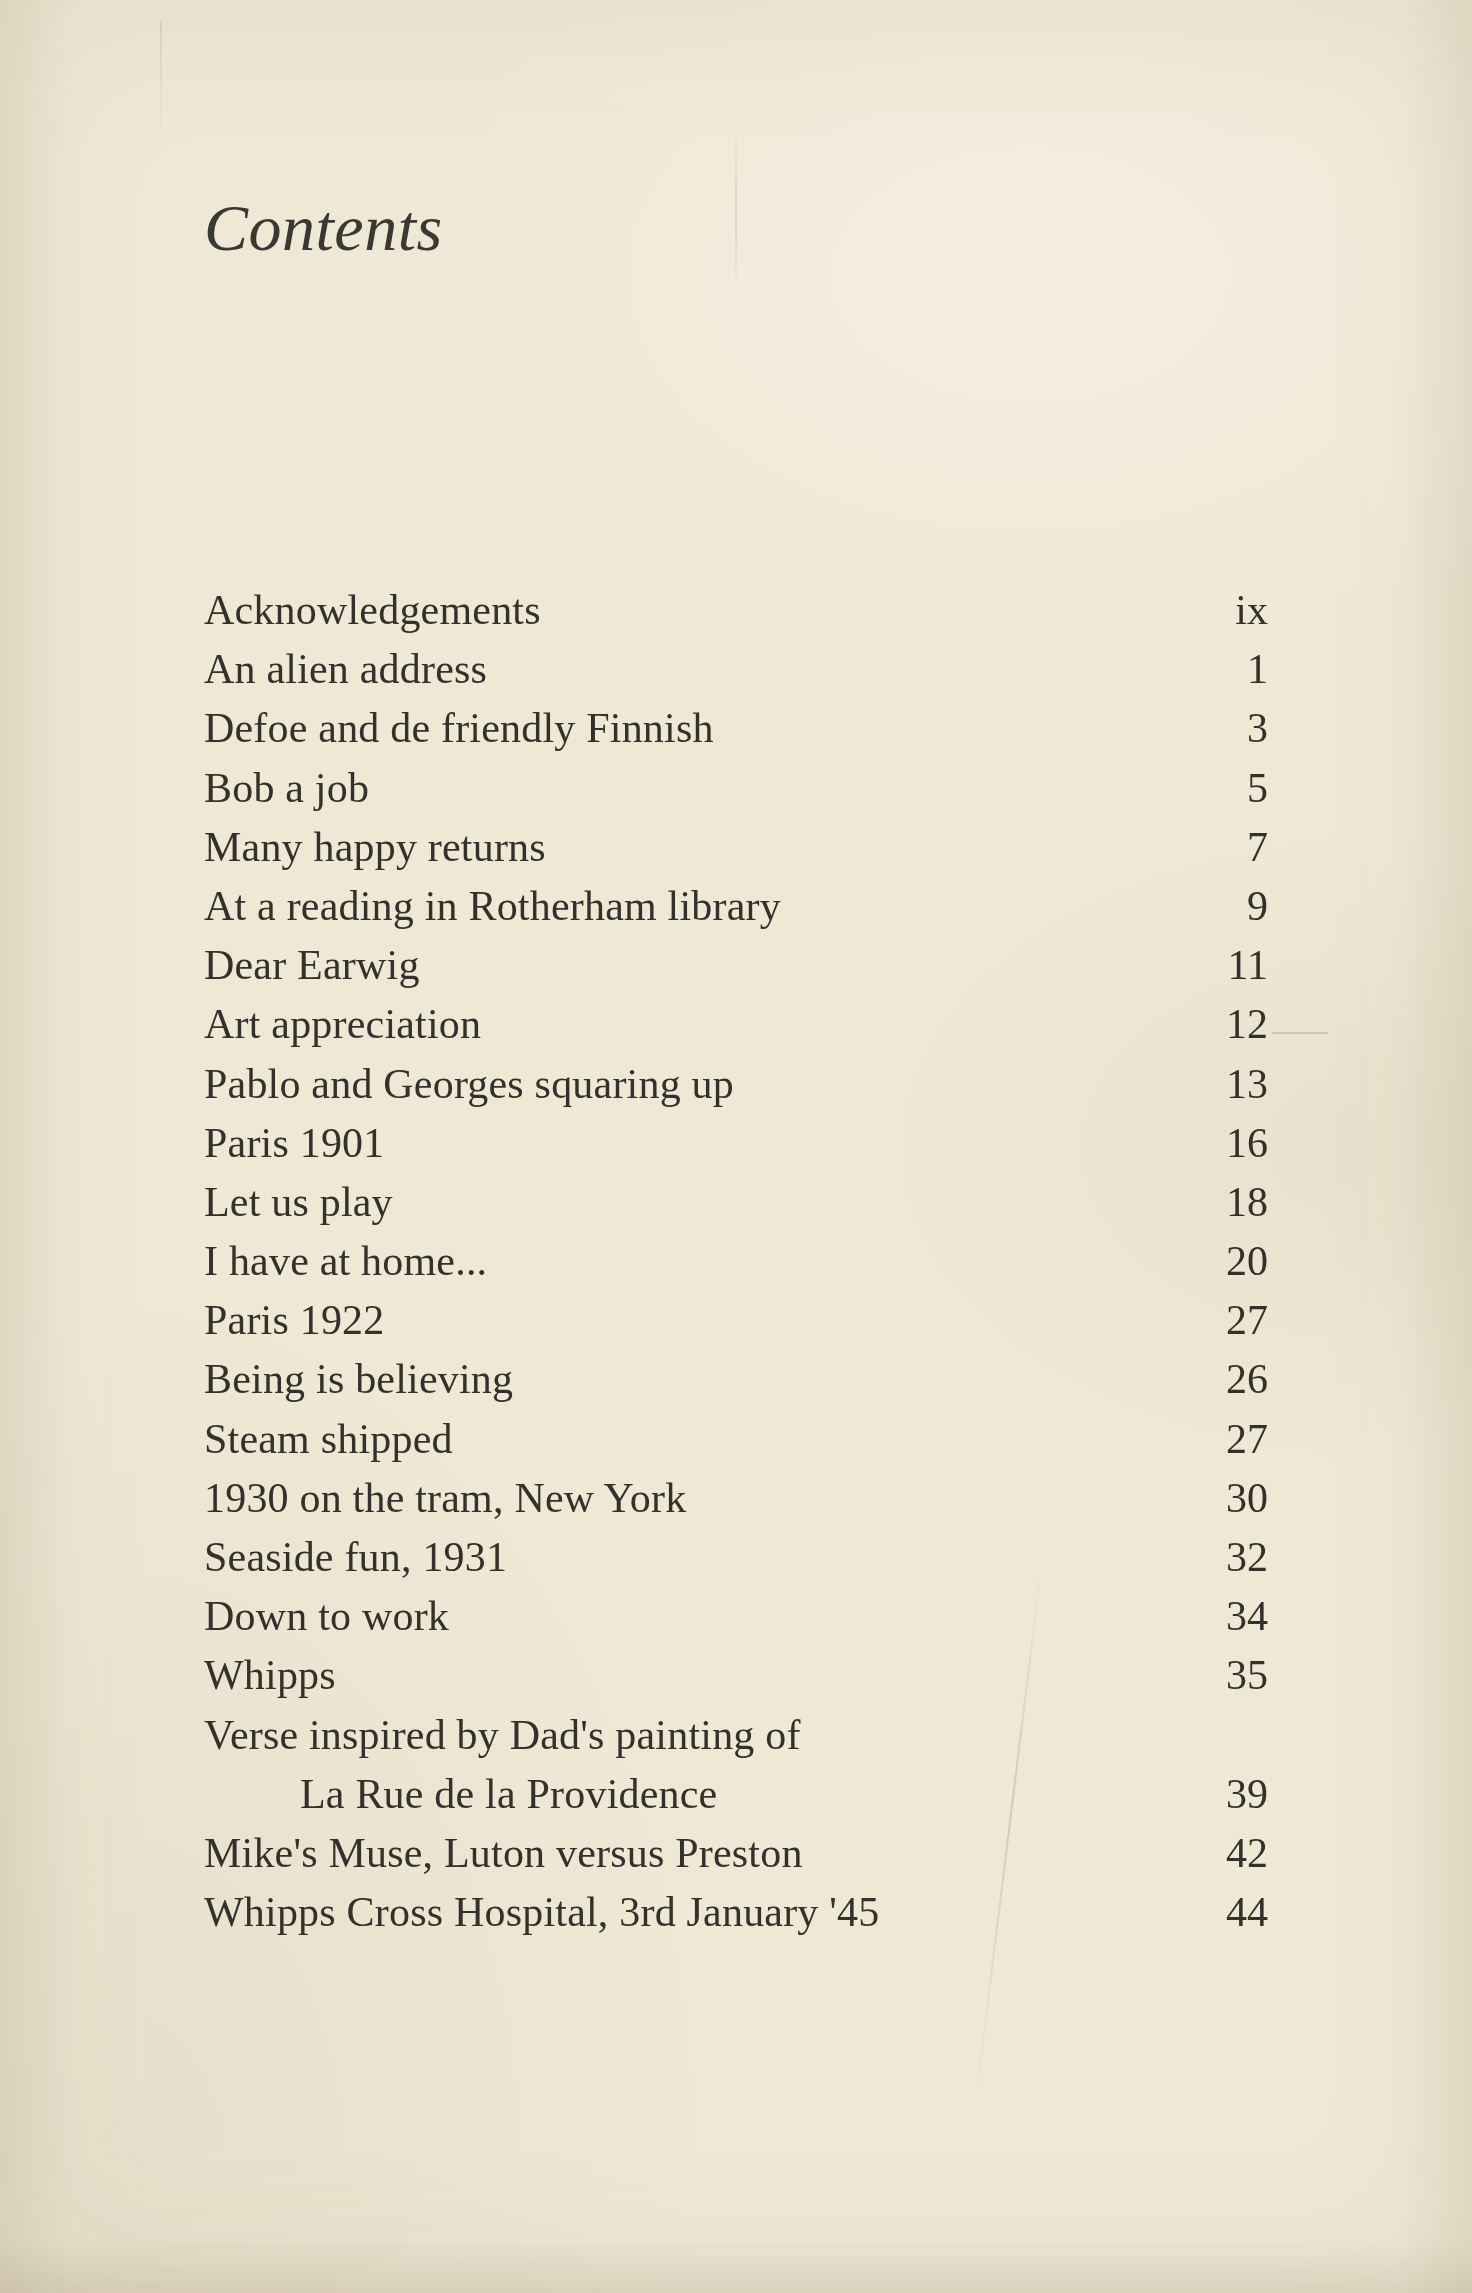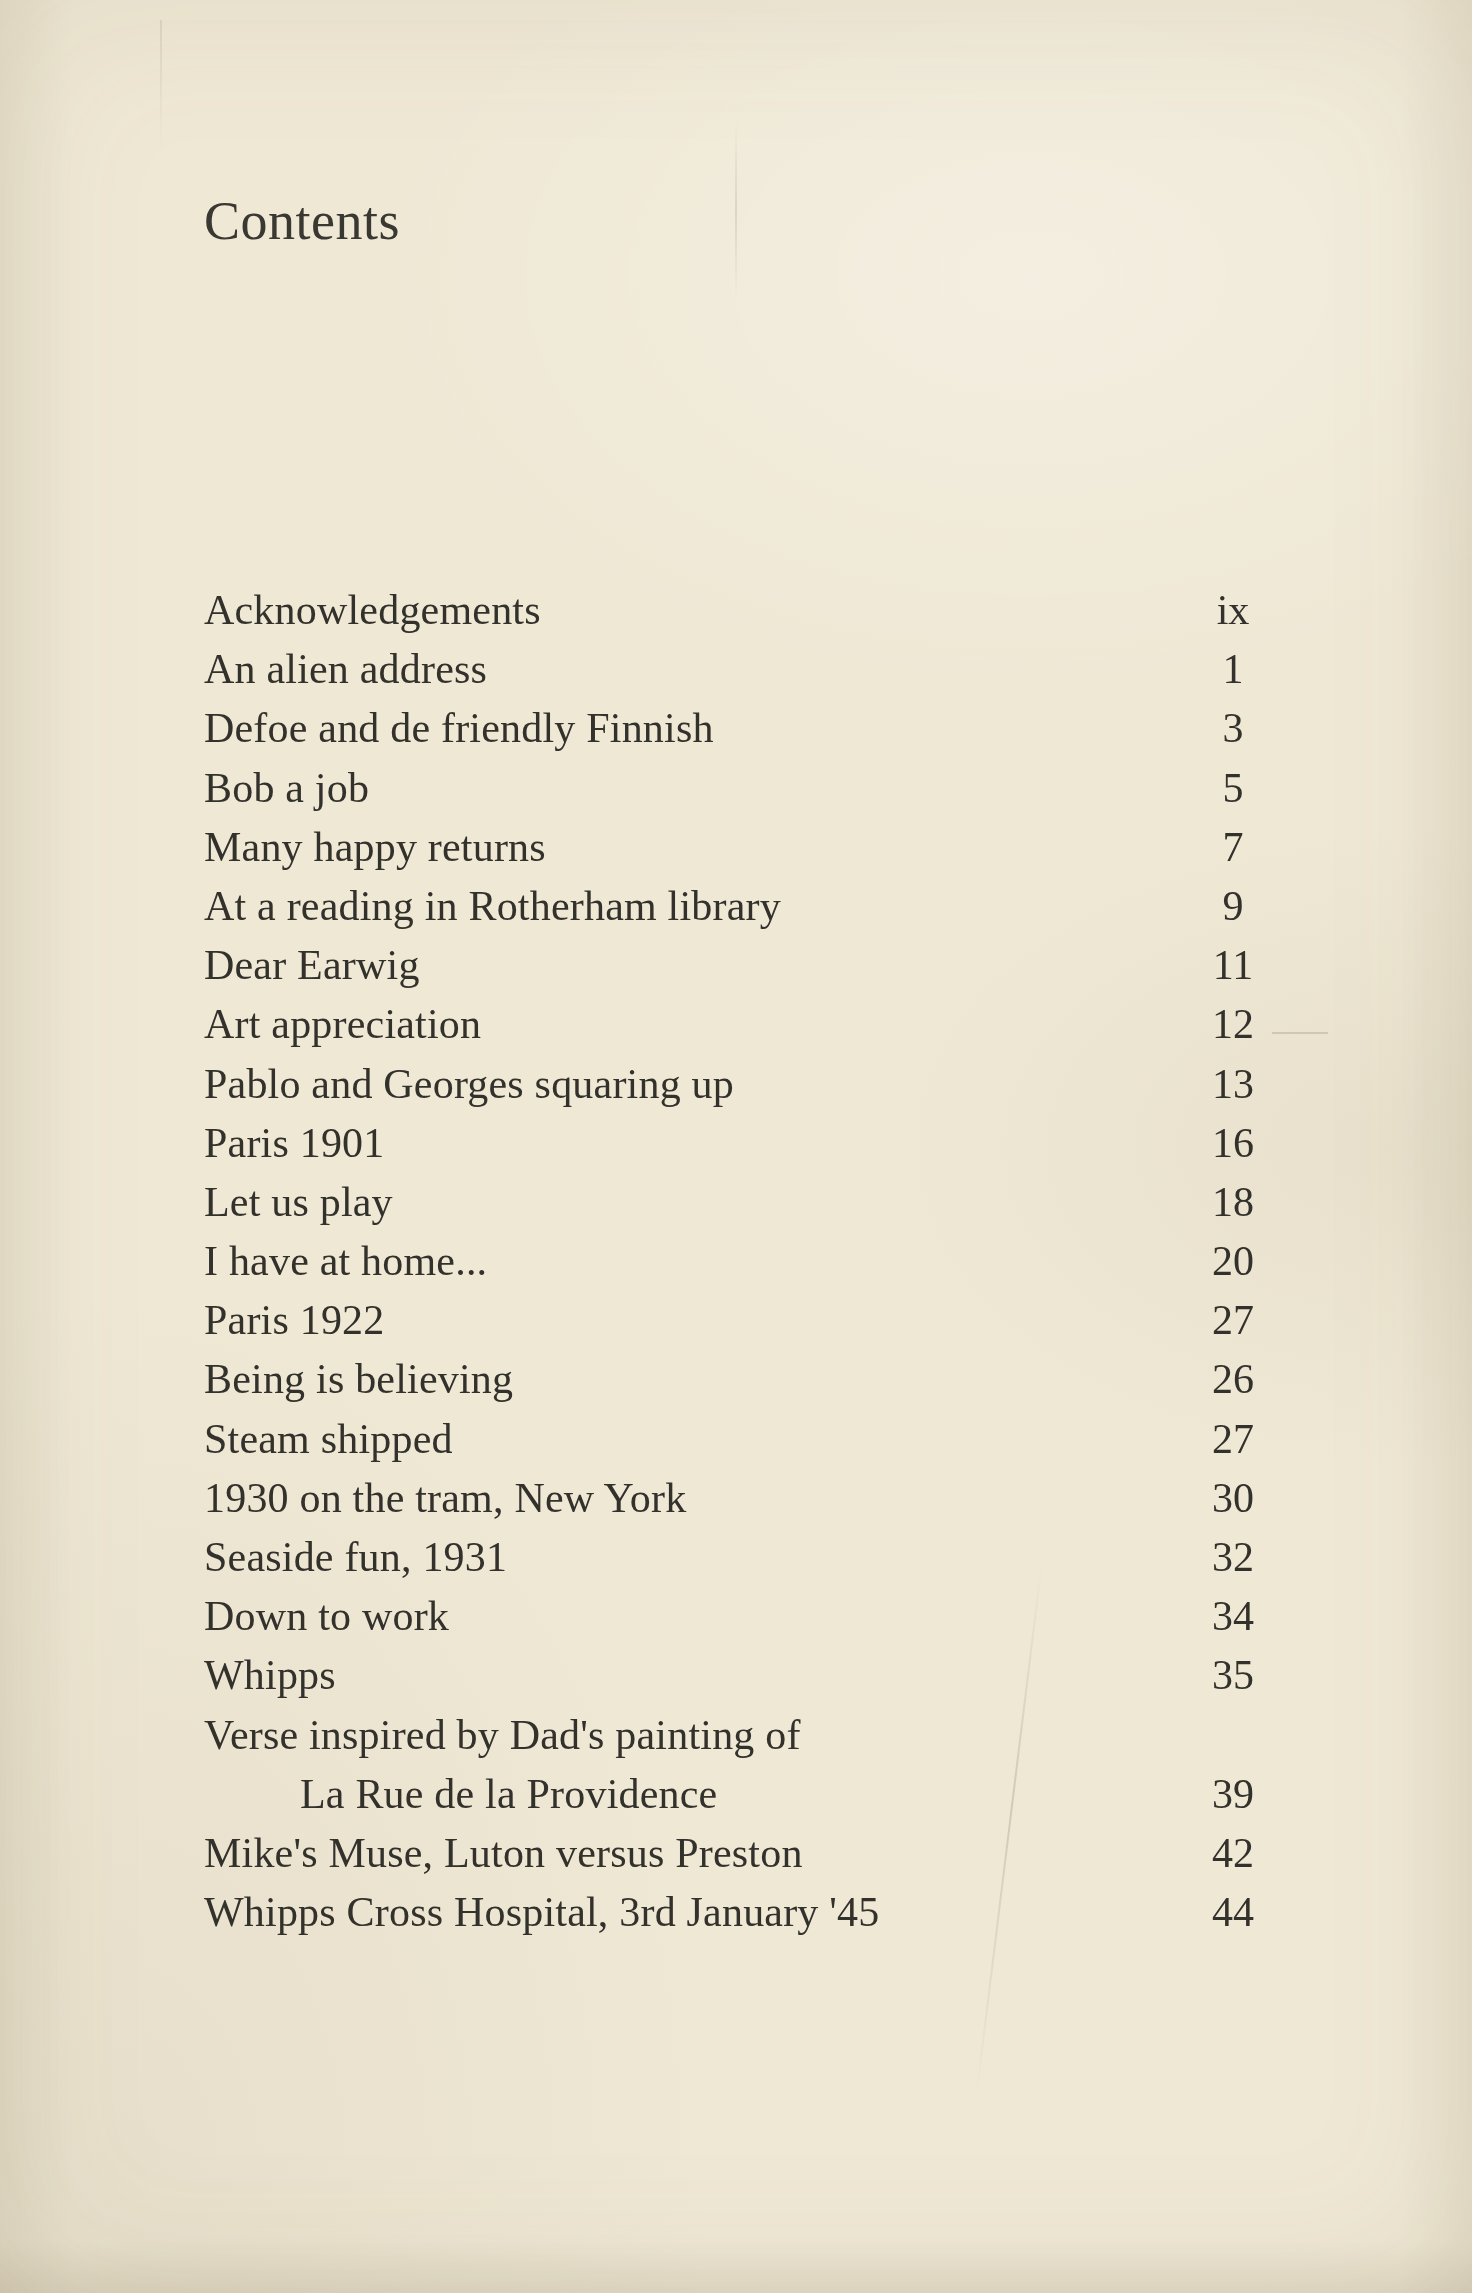--- a/index.html
+++ b/index.html
@@ -25,24 +25,25 @@
       radial-gradient(1000px 1500px at 8% 95%, rgba(125,105,65,0.07), rgba(125,105,65,0) 60%),
       radial-gradient(800px 500px at 95% 50%, rgba(125,105,65,0.06), rgba(125,105,65,0) 65%),
       linear-gradient(90deg, rgba(110,95,60,0.07), rgba(110,95,60,0) 5%, rgba(110,95,60,0) 95%, rgba(110,95,60,0.07)),
       var(--paper);
     box-shadow: inset 0 0 160px rgba(120,100,55,0.10);
   }
   .page-title {
     position: absolute;
     left: 204px;
     top: 190px;
-    font-size: 54px;
+    font-size: 66px;
     font-weight: normal;
     letter-spacing: 0.5px;
     color: #3a3832;
+    font-style: italic;
   }
   .toc {
     position: absolute;
     left: 204px;
     top: 586px;
     width: 1064px;
   }
   .toc-row {
     display: flex;
     justify-content: space-between;
@@ -52,21 +53,21 @@
     color: var(--ink);
   }
   .toc-row .toc-title {
     letter-spacing: 0.2px;
   }
   .toc-row.indent .toc-title {
     padding-left: 96px;
   }
   .toc-page {
     min-width: 70px;
-    text-align: center;
+    text-align: right;
     font-variant-numeric: lining-nums;
   }
   
   .artifact {
     position: absolute;
     pointer-events: none;
   }
   .crease-1 {
     left: 1008px;
     top: 1560px;

